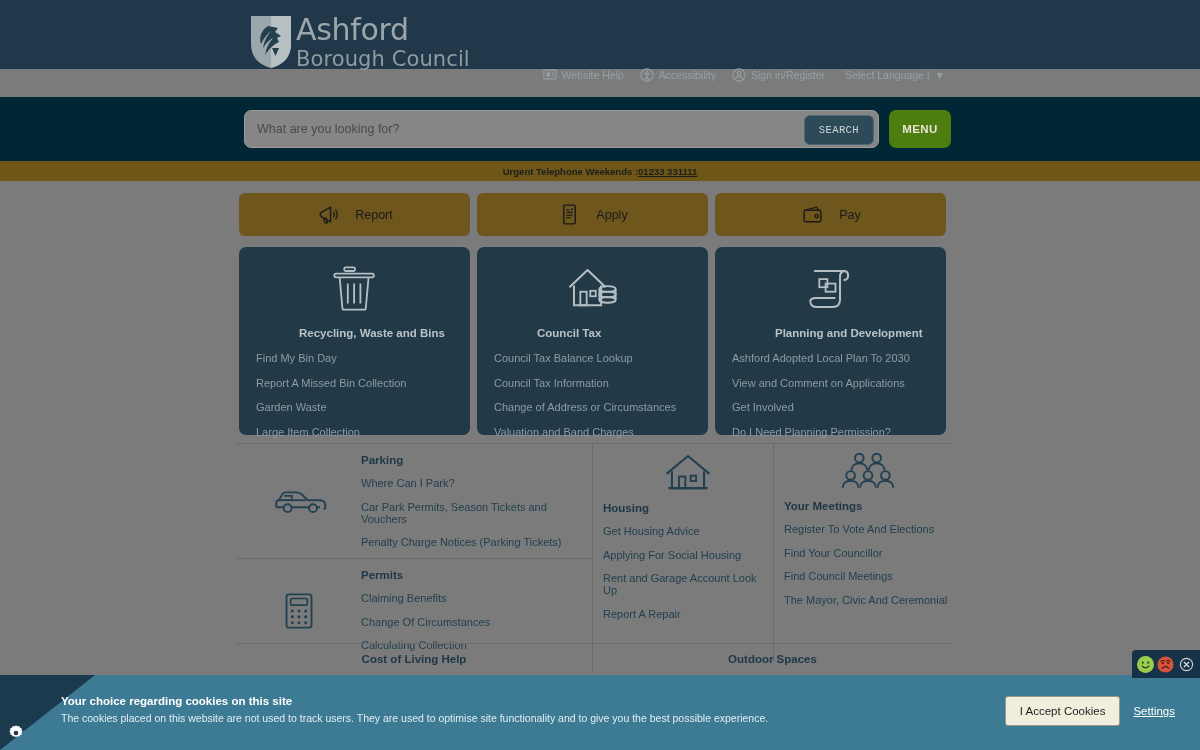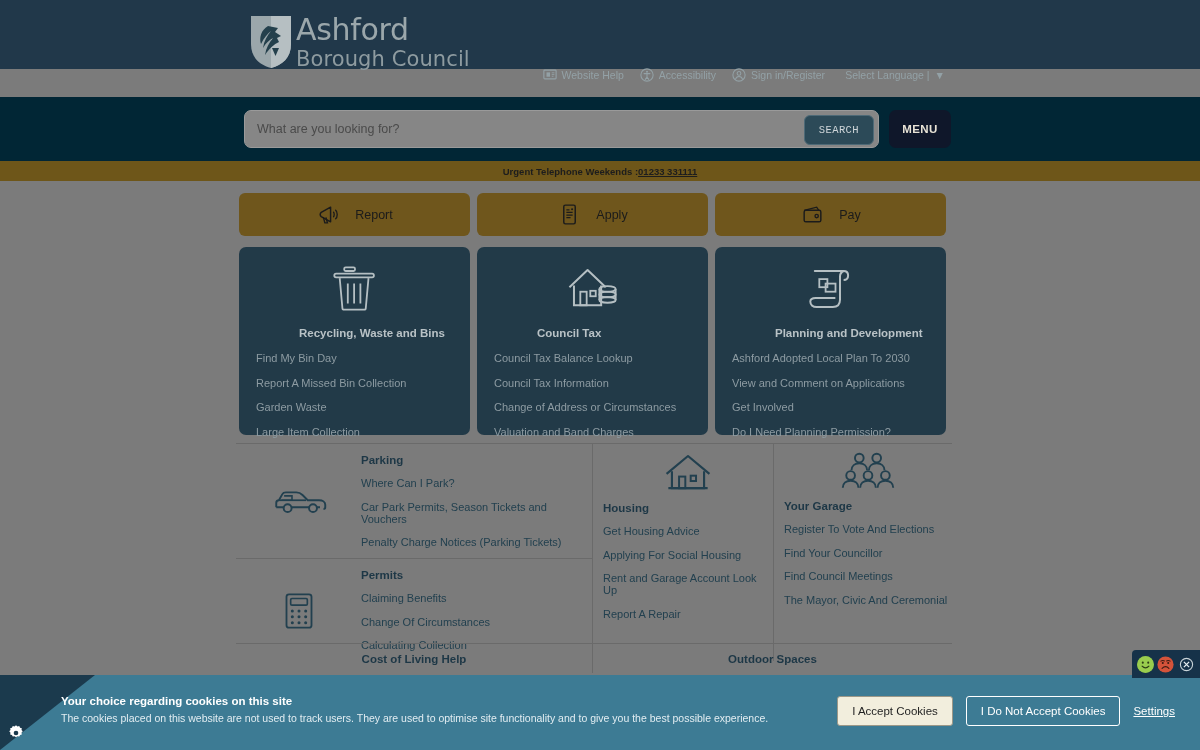--- a/index.html
+++ b/index.html
@@ -68,21 +68,21 @@
   .search-input::placeholder { color: #4a4a4a; }
   .search-btn {
     position: absolute; right: 4px; top: 4px;
     height: 30px; padding: 0 14px;
     background: #2c4a58; color: #cfd6d9; border: 1px solid #4e6a77;
     border-radius: 6px; font-size: 10.5px; letter-spacing: .4px;
     font-family: Liberation Mono, monospace; cursor: pointer;
     display: flex; align-items: center;
   }
   .menu-btn {
-    width: 62px; height: 38px; background: #0f172a; color: #e8e3d6;
+    width: 62px; height: 38px; background: #4d7c0f; color: #e8e3d6;
     border: none; border-radius: 7px; font-size: 11.5px; font-weight: bold;
     letter-spacing: .4px; cursor: pointer;
     font-family: "Liberation Sans", sans-serif;
   }
 
   
   .urgent-band {
     position: absolute; top: 161px; left: 0; width: 1200px; height: 20px;
     background: #6e5619; display: flex; align-items: center; justify-content: center;
     font-size: 9.5px; font-weight: bold; color: #1d1d1d;
@@ -454,21 +454,21 @@
               <path d="M13 21 c0-5 4-8 9-8 s9 3 9 8" fill="none" stroke="#22404f" stroke-width="2.2"></path>
               <path d="M33 21 c0-5 4-8 9-8 s9 3 9 8" fill="none" stroke="#22404f" stroke-width="2.2"></path>
               <circle cx="12" cy="27" r="5" fill="none" stroke="#22404f" stroke-width="2.2"></circle>
               <circle cx="32" cy="27" r="5" fill="none" stroke="#22404f" stroke-width="2.2"></circle>
               <circle cx="52" cy="27" r="5" fill="none" stroke="#22404f" stroke-width="2.2"></circle>
               <path d="M3 41 c0-5 4-8 9-8 s9 3 9 8" fill="none" stroke="#22404f" stroke-width="2.2"></path>
               <path d="M23 41 c0-5 4-8 9-8 s9 3 9 8" fill="none" stroke="#22404f" stroke-width="2.2"></path>
               <path d="M43 41 c0-5 4-8 9-8 s9 3 9 8" fill="none" stroke="#22404f" stroke-width="2.2"></path>
             </svg>
           </div>
-          <div class="ql-title">Your Garage</div>
+          <div class="ql-title">Your Meetings</div>
           <a class="ql-link">Register To Vote And Elections</a>
           <a class="ql-link">Find Your Councillor</a>
           <a class="ql-link">Find Council Meetings</a>
           <a class="ql-link">The Mayor, Civic And Ceremonial</a>
         </div>
       </div>
     </div>
 
     <div class="ql-footer">
       <div class="ql-footer-cell ql-footer-left">Cost of Living Help</div>
@@ -510,18 +510,17 @@
         <path d="M10 1.4 l1.6 1.3 2-.5 .9 1.9 2 .5 -.4 2 1.4 1.5 -1.4 1.5 .4 2 -2 .5 -.9 1.9 -2-.5 -1.6 1.3 -1.6-1.3 -2 .5 -.9-1.9 -2-.5 .4-2 -1.4-1.5 1.4-1.5 -.4-2 2-.5 .9-1.9 2 .5 Z" fill="#ffffff"></path>
         <circle cx="10" cy="10" r="2.6" fill="#1b3a4d"></circle>
       </svg>
     </span>
     <div class="cookie-text">
       <div class="cookie-title">Your choice regarding cookies on this site</div>
       <div class="cookie-body">The cookies placed on this website are not used to track users. They are used to optimise site functionality and to give you the best possible experience.</div>
     </div>
     <div class="cookie-actions">
       <button class="btn-accept">I Accept Cookies</button>
-      <button class="btn-decline">I Do Not Accept Cookies</button>
       <span class="btn-settings">Settings</span>
     </div>
   </div>
 
 </div>
 
 </body></html>

